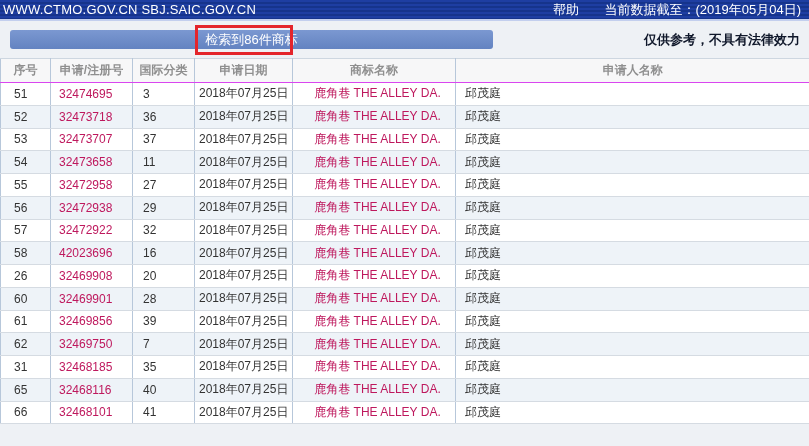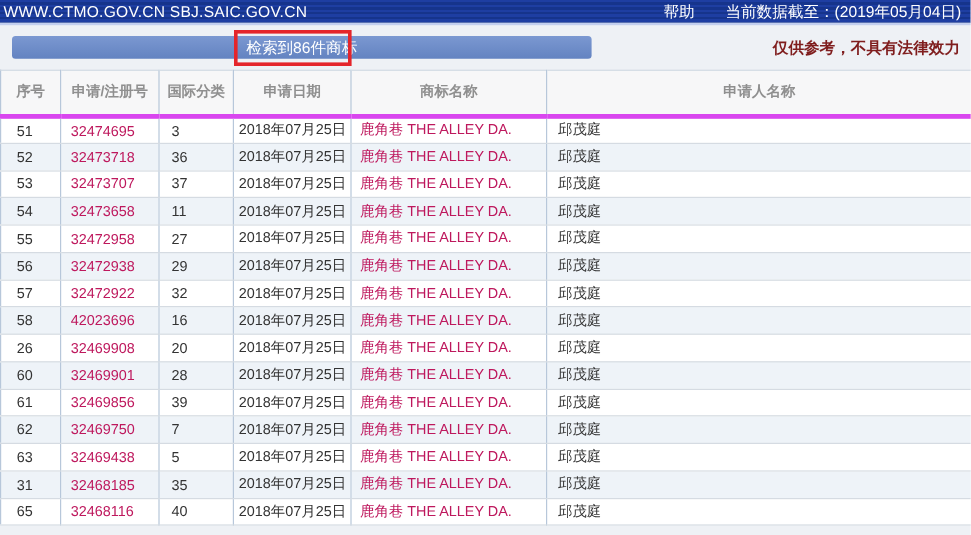--- a/index.html
+++ b/index.html
@@ -36,55 +36,55 @@
     color:#e60000; font-size:13px; font-weight:bold;
   }
   
   table.results {
     position:absolute; top:58px; left:0; width:809px;
     border-collapse:collapse; table-layout:fixed;
     background:#fff; font-size:12px;
     border-left:1px solid #b7c7da; border-top:1px solid #cdd6e0;
   }
   table.results th {
-    height:38px; background:#f7f7f8; color:#8f8f8f;
+    height:24px; background:#f7f7f8; color:#8f8f8f;
     font-weight:bold; font-size:12px; text-align:center;
-    border-right:1px solid #b7c7da; border-bottom:4px solid #d946ef;
+    border-right:1px solid #b7c7da; border-bottom:1px solid #d946ef;
   }
   table.results td {
     border-right:1px solid #b7c7da; border-bottom:1px solid #d5dbe2;
     color:#333; white-space:nowrap; overflow:hidden;
   }
   table.results th:last-child, table.results td:last-child { border-right:none; }
   table.results tbody tr { height:22.75px; background:#fff; }
   table.results tbody tr:nth-child(even) { background:#eef3f8; }
   .c-seq { padding-left:13px; }
   .c-app { padding-left:8px; }
   .c-class { padding-left:10px; }
   .c-date { padding-left:4px; }
-  .c-mark { padding-left:7px; }
+  .c-mark { padding-left:7px;text-align:center; }
   .c-applicant { padding-left:9px;margin-top:20px; }
   .link { color:#be185d; cursor:pointer; }
 </style>
 </head>
 <body>
 
 <div class="screen">
 
   <div class="topbar">
     <span class="site">WWW.CTMO.GOV.CN SBJ.SAIC.GOV.CN</span>
     <span class="topbar-right">
       <span class="help">帮助</span>
       <span class="data-date">当前数据截至：(2019年05月04日)</span>
     </span>
   </div>
 
   <div class="result-button">检索到86件商标</div>
   <div class="annotation-box" style="border-color: rgb(228, 37, 43);"></div>
-  <div class="disclaimer" style="color: #7f1d1d;">仅供参考，不具有法律效力</div>
+  <div class="disclaimer" style="color: #0f172a;">仅供参考，不具有法律效力</div>
 
   <table class="results">
     <colgroup>
       <col style="width:50px">
         <col style="width:82px">
         <col style="width:62px">
       <col style="width:98px">
         <col style="width:163px">
         <col style="width:354px">
     </colgroup>
@@ -189,39 +189,39 @@
         </tr>
         <tr>
           <td class="c-seq">62</td>
           <td class="c-app"><span class="link">32469750</span></td>
           <td class="c-class">7</td>
           <td class="c-date">2018年07月25日</td>
           <td class="c-mark"><span class="link">鹿角巷 THE ALLEY DA.</span></td>
           <td class="c-applicant">邱茂庭</td>
         </tr>
         <tr>
-          <td class="c-seq">63</td>
-          <td class="c-app"><span class="link">32469438</span></td>
-          <td class="c-class">5</td>
-          <td class="c-date">2018年07月25日</td>
-          <td class="c-mark"><span class="link">鹿角巷 THE ALLEY DA.</span></td>
-          <td class="c-applicant">邱茂庭</td>
-        </tr>
-        <tr>
           <td class="c-seq">31</td>
           <td class="c-app"><span class="link">32468185</span></td>
           <td class="c-class">35</td>
           <td class="c-date">2018年07月25日</td>
           <td class="c-mark"><span class="link">鹿角巷 THE ALLEY DA.</span></td>
           <td class="c-applicant">邱茂庭</td>
         </tr>
         <tr>
           <td class="c-seq">65</td>
           <td class="c-app"><span class="link">32468116</span></td>
           <td class="c-class">40</td>
           <td class="c-date">2018年07月25日</td>
           <td class="c-mark"><span class="link">鹿角巷 THE ALLEY DA.</span></td>
           <td class="c-applicant">邱茂庭</td>
         </tr>
+        <tr>
+          <td class="c-seq">66</td>
+          <td class="c-app"><span class="link">32468101</span></td>
+          <td class="c-class">41</td>
+          <td class="c-date">2018年07月25日</td>
+          <td class="c-mark"><span class="link">鹿角巷 THE ALLEY DA.</span></td>
+          <td class="c-applicant">邱茂庭</td>
+        </tr>
       </tbody>
   </table>
 
 </div>
 
 </body></html>

